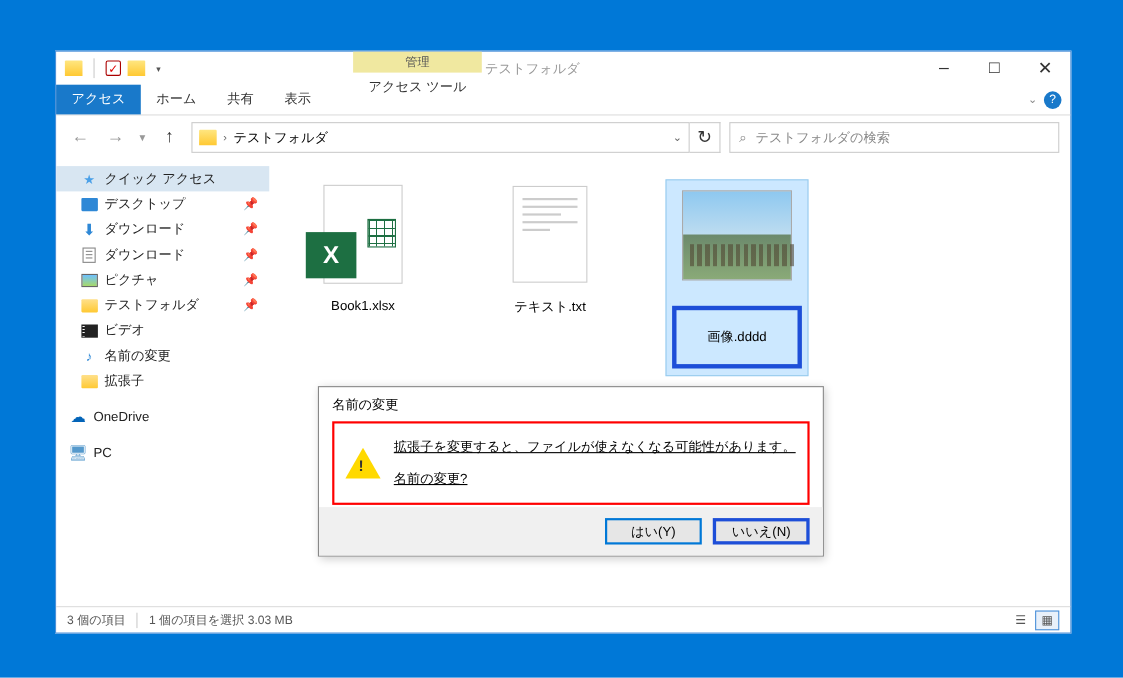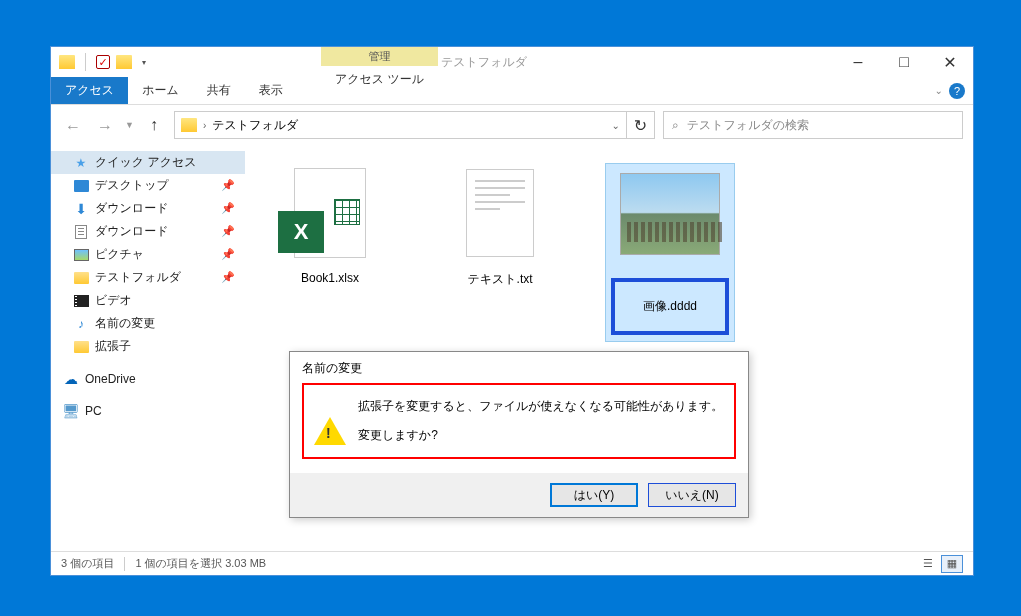--- a/index.html
+++ b/index.html
@@ -68,27 +68,27 @@
 .rename-box { border: 4px solid #1d4ed8; padding: 16px 8px; margin: 6px auto; display: inline-block; min-width: 118px; }
 
 .statusbar { height: 24px; border-top: 1px solid #ddd; display: flex; align-items: center; padding: 0 10px; font-size: 11px; color: #555; gap: 10px; }
 .statusbar .sep { width: 1px; height: 14px; background: #ccc; }
 .view-toggle { margin-left: auto; display: flex; gap: 2px; }
 .view-toggle .vt { width: 22px; height: 18px; border: 1px solid transparent; display:flex; align-items:center; justify-content:center; font-size:11px;}
 .view-toggle .vt.active { border: 1px solid #4a90d9; background: #e8f0fa; }
 
 .dialog { position: absolute; left: 289px; top: 351px; width: 460px; background: #fff; border: 1px solid #888; box-shadow: 2px 2px 8px rgba(0,0,0,.2); }
 .dialog-title { padding: 8px 12px 6px; font-size: 12px; }
-.dialog-body { border: 2px solid red; margin: 0 12px; padding: 12px 10px; display: flex; gap: 12px; align-items: flex-end; }
+.dialog-body { border: 2px solid red; margin: 0 12px; padding: 12px 10px; display: flex; gap: 12px; align-items: center; text-decoration: underline; }
 .warn-icon { width: 0; height: 0; border-left: 16px solid transparent; border-right: 16px solid transparent; border-bottom: 28px solid #ffd900; position: relative; flex-shrink:0; }
 .warn-icon::after { content: "!"; position: absolute; left: -4px; top: 8px; font-weight: bold; color: #333; font-size: 14px;}
 .dialog-text { font-size: 12px; line-height: 1.6; }
 .dialog-text p:first-child { margin-bottom: 10px; }
-.dialog-buttons { background: #f0f0f0; padding: 10px 12px; display: flex; justify-content: flex-end; gap: 10px; margin-top: 14px; }
-.dialog-buttons button { min-width: 88px; height: 24px; font-size: 12px; background: #e6e6e6; border: 1px solid #1d4ed8; }
+.dialog-buttons { background: #f0f0f0; padding: 10px 12px; display: flex; justify-content: flex-end; gap: 10px; margin-top: 2px; }
+.dialog-buttons button { min-width: 88px; height: 24px; font-size: 12px; background: #e6e6e6; border: 3px solid #1d4ed8; }
 .dialog-buttons button.default { border: 2px solid #0078d7; }
 </style>
 </head>
 <body>
 
 <div class="window">
   <div class="titlebar">
     <div class="qat">
       <span class="folder-icon-small"></span>
       <span class="title-sep"></span>
@@ -245,20 +245,20 @@
     </div>
   </div>
 </div>
 
 <div class="dialog">
   <div class="dialog-title">名前の変更</div>
   <div class="dialog-body">
     <div class="warn-icon"></div>
     <div class="dialog-text">
       <p>拡張子を変更すると、ファイルが使えなくなる可能性があります。</p>
-      <p>変更しますか?</p>
+      <p>名前の変更?</p>
     </div>
   </div>
   <div class="dialog-buttons">
     <button class="default"><span>はい(Y)</span></button>
     <button><span>いいえ(N)</span></button>
   </div>
 </div>
 
 </body></html>

